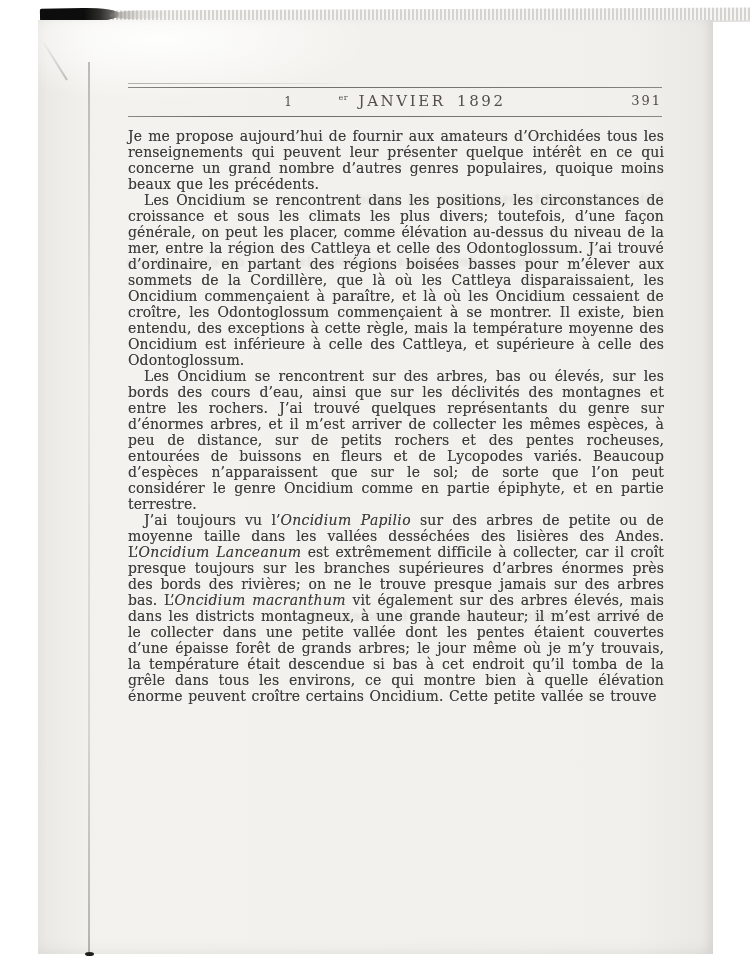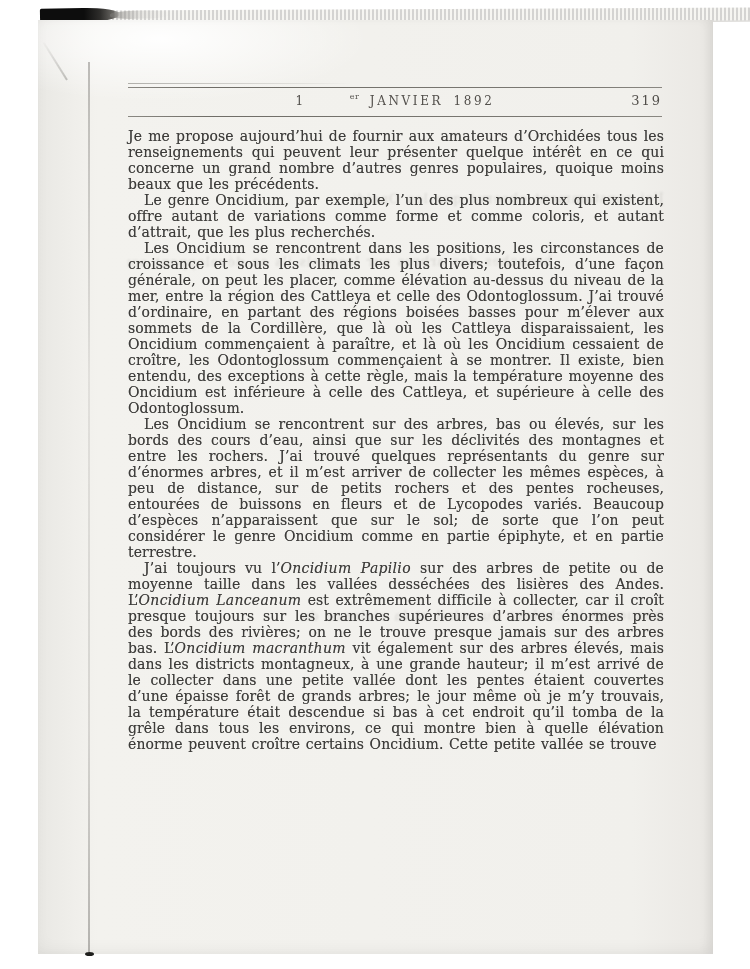--- a/index.html
+++ b/index.html
@@ -60,21 +60,21 @@
     content:"";position:absolute;left:0;top:-4px;width:42%;height:1px;
     background:linear-gradient(90deg,rgba(120,118,112,.55),rgba(120,118,112,0));
   }
   .rule-bottom{top:116px;}
   .header-line{position:absolute;left:128px;top:92px;width:534px;height:22px;}
   .issue-date{
     position:absolute;left:0;right:0;text-align:center;
     font-size:12px;letter-spacing:2.6px;color:#524f4b;word-spacing:4px;
   }
   .issue-date sup{font-size:8px;letter-spacing:.5px;vertical-align:6px;padding-left:44px;}
-  .issue-date .month{text-transform:uppercase;font-size:12px;}
+  .issue-date .month{text-transform:uppercase;font-size:15px;}
   .page-number{
     position:absolute;right:0;top:1px;font-size:13px;letter-spacing:2px;color:#514e4a;
   }
   
   .body-text{
     position:absolute;left:128px;top:128px;width:536px;
     font-size:14px;line-height:16px;color:#3d3c3a;
     text-align:justify;letter-spacing:.1px;word-spacing:1px;
     text-shadow:0 0 .6px rgba(61,60,58,.55);
   }
@@ -99,27 +99,26 @@
 
 <div class="page">
   <div class="crease"></div>
   <div class="crease-diag"></div>
   <div class="speck"></div>
 </div>
 
 <div class="rule rule-top"></div>
 <div class="header-line">
   <span class="issue-date"><span>1</span><sup>er</sup>&nbsp;<span class="month">Janvier 1892</span></span>
-  <span class="page-number">319</span>
+  <span class="page-number">391</span>
 </div>
 <div class="rule rule-bottom"></div>
 
 <div class="body-text">
     <p><span>Je me propose aujourd’hui de fournir aux amateurs d’Orchidées tous les renseignements qui peuvent leur présenter quelque intérêt en ce qui concerne un grand nombre d’autres genres populaires, quoique moins beaux que les précédents.</span></p>
-    <p><span>Le genre Oncidium, par exemple, l’un des plus nombreux qui existent, offre autant de variations comme forme et comme coloris, et autant d’attrait, que les plus recherchés.</span></p>
     <p><span>Les Oncidium se rencontrent dans les positions, les circonstances de croissance et sous les climats les plus divers; toutefois, d’une façon générale, on peut les placer, comme élévation au-dessus du niveau de la mer, entre la région des Cattleya et celle des Odontoglossum. J’ai trouvé d’ordinaire, en partant des régions boisées basses pour m’élever aux sommets de la Cordillère, que là où les Cattleya disparaissaient, les Oncidium commençaient à paraître, et là où les Oncidium cessaient de croître, les Odontoglossum commençaient à se montrer. Il existe, bien entendu, des exceptions à cette règle, mais la température moyenne des Oncidium est inférieure à celle des Cattleya, et supérieure à celle des Odontoglossum.</span></p>
     <p><span>Les Oncidium se rencontrent sur des arbres, bas ou élevés, sur les bords des cours d’eau, ainsi que sur les déclivités des montagnes et entre les rochers. J’ai trouvé quelques représentants du genre sur d’énormes arbres, et il m’est arriver de collecter les mêmes espèces, à peu de distance, sur de petits rochers et des pentes rocheuses, entourées de buissons en fleurs et de Lycopodes variés. Beaucoup d’espèces n’apparaissent que sur le sol; de sorte que l’on peut considérer le genre Oncidium comme en partie épiphyte, et en partie terrestre.</span></p>
     <p><span>J’ai toujours vu l’</span><i>Oncidium Papilio</i><span> sur des arbres de petite ou de moyenne taille dans les vallées desséchées des lisières des Andes. L’</span><i>Oncidium Lanceanum</i><span> est extrêmement difficile à collecter, car il croît presque toujours sur les branches supérieures d’arbres énormes près des bords des rivières; on ne le trouve presque jamais sur des arbres bas. L’</span><i>Oncidium macranthum</i><span> vit également sur des arbres élevés, mais dans les districts montagneux, à une grande hauteur; il m’est arrivé de le collecter dans une petite vallée dont les pentes étaient couvertes d’une épaisse forêt de grands arbres; le jour même où je m’y trouvais, la température était descendue si bas à cet endroit qu’il tomba de la grêle dans tous les environs, ce qui montre bien à quelle élévation énorme peuvent croître certains Oncidium. Cette petite vallée se trouve</span></p>
   </div>
 
 <div class="ghost ghost-1">J’ai constamment observé que les Oncidium aiment beaucoup</div>
 <div class="ghost ghost-2">branches des arbres sur lesquels ils se développent sont</div>
 <div class="ghost ghost-3">beaucoup la chaleur du soleil et la violence du vent</div>
 
 </body></html>

